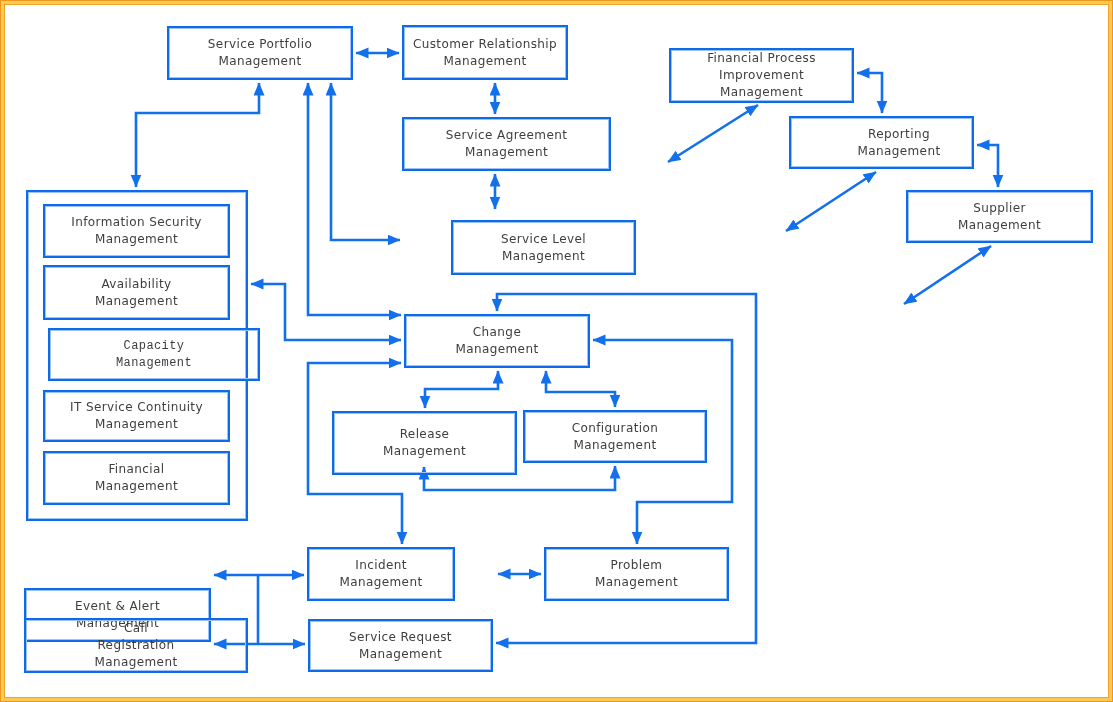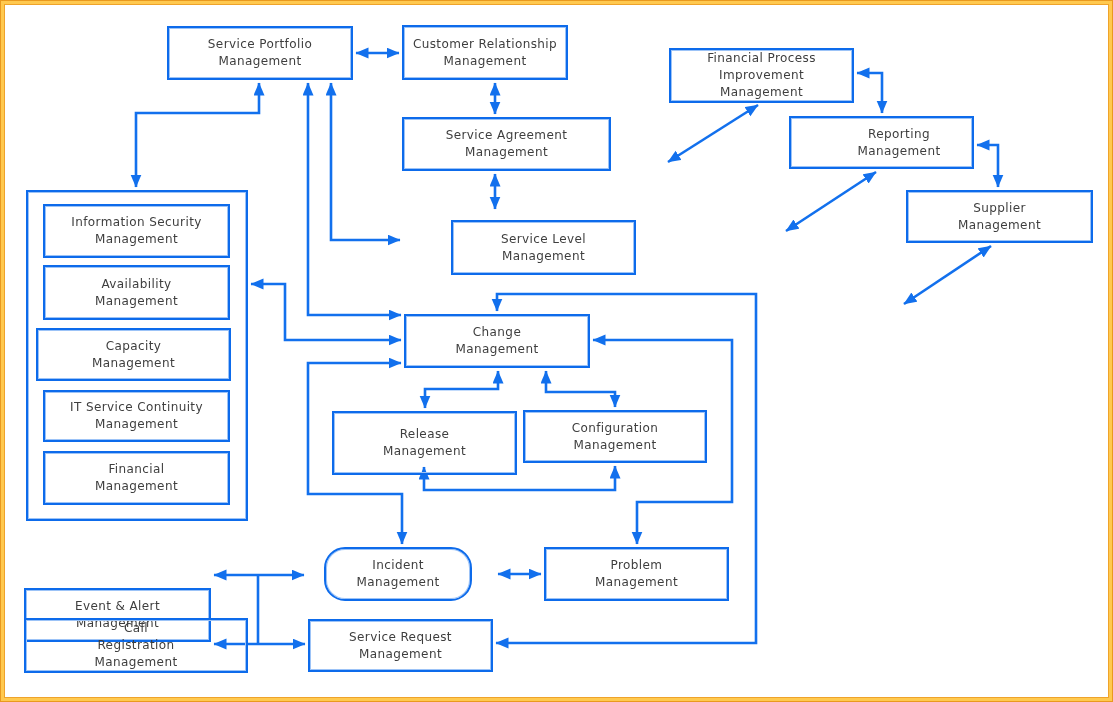--- a/index.html
+++ b/index.html
@@ -91,21 +91,21 @@
       </div>
       <div class="node group" style="left: 26px; top: 190px; width: 222px; height: 331px;"></div>
       <div class="node" style="left: 43px; top: 204px; width: 187px; height: 54px;">
         <span class="lbl">Information Security
 Management</span>
       </div>
       <div class="node" style="left: 43px; top: 265px; width: 187px; height: 55px;">
         <span class="lbl">Availability
 Management</span>
       </div>
-      <div class="node" style="left: 36px; top: 328px; width: 195px; height: 53px;">
+      <div class="node" style="left: 48px; top: 328px; width: 212px; height: 53px; font-family: Liberation Mono, monospace;">
         <span class="lbl">Capacity
 Management</span>
       </div>
       <div class="node" style="left: 43px; top: 390px; width: 187px; height: 52px;">
         <span class="lbl">IT Service Continuity
 Management</span>
       </div>
       <div class="node" style="left: 43px; top: 451px; width: 187px; height: 54px;">
         <span class="lbl">Financial
 Management</span>
@@ -124,21 +124,21 @@
       </div>
       <div class="node" style="left: 24px; top: 548px; width: 187px; height: 54px; margin-top: 40px;">
         <span class="lbl">Event &amp; Alert
 Management</span>
       </div>
       <div class="node" style="left: 24px; top: 618px; width: 224px; height: 55px;">
         <span class="lbl">Call
 Registration
 Management</span>
       </div>
-      <div class="node" style="left: 324px; top: 547px; width: 148px; height: 54px; border-radius: 21px;">
+      <div class="node" style="left: 307px; top: 547px; width: 148px; height: 54px;">
         <span class="lbl">Incident
 Management</span>
       </div>
       <div class="node" style="left: 308px; top: 619px; width: 185px; height: 53px;">
         <span class="lbl">Service Request
 Management</span>
       </div>
       <div class="node" style="left: 544px; top: 547px; width: 185px; height: 54px;">
         <span class="lbl">Problem
 Management</span>

